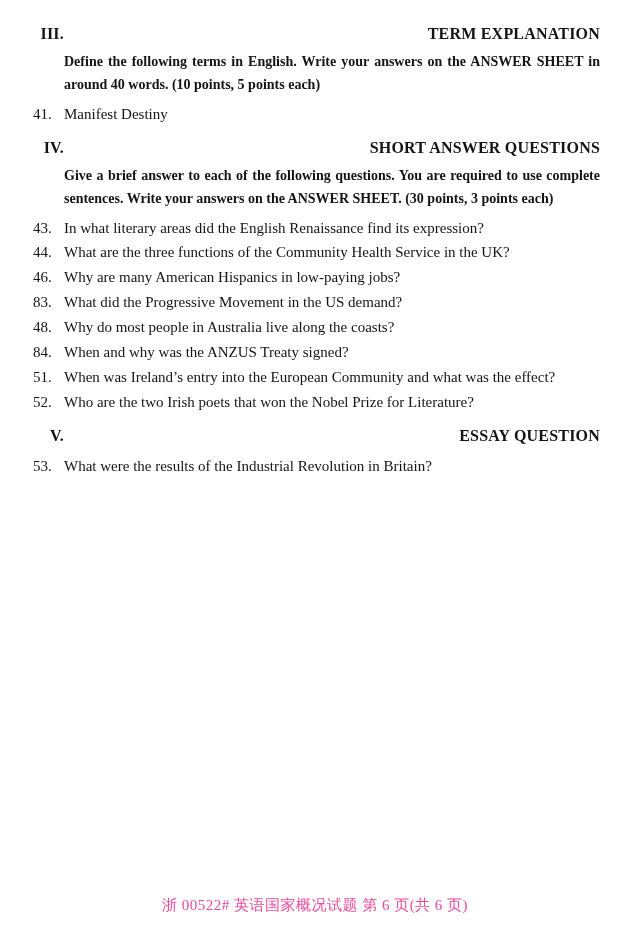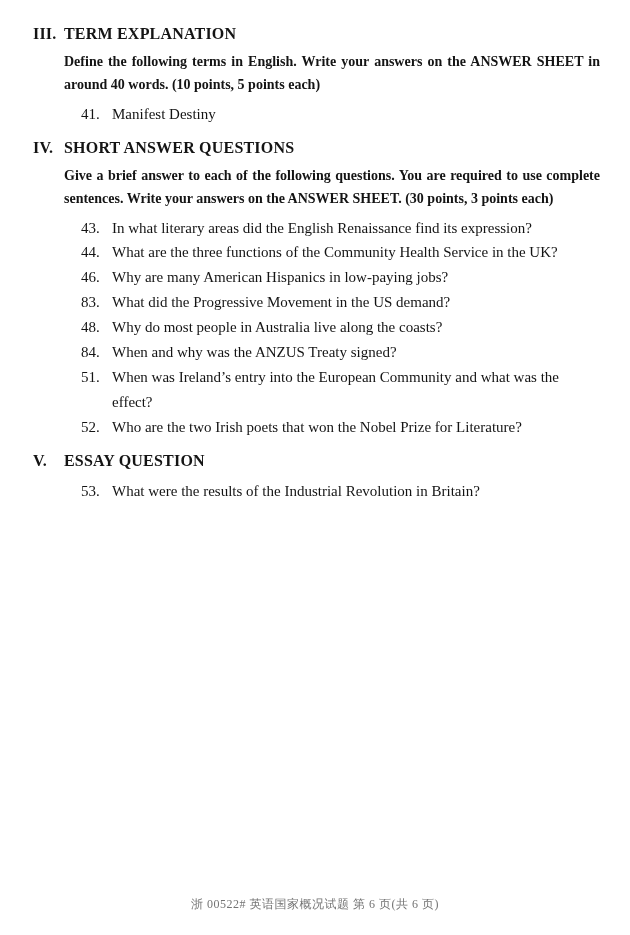--- a/index.html
+++ b/index.html
@@ -22,20 +22,21 @@
   }
   .exam-section {
     margin-bottom: 8px;
   }
   .sec-head {
     display: flex;
     font-weight: bold;
     font-size: 16px;
     line-height: 26px;
     letter-spacing: 0.2px;
+    text-align: right;
   }
   .sec-num {
     flex: none;
     width: 31px;
   }
   .sec-title {
     flex: 1;
   }
   .sec-instructions {
     margin: 3px 0 0 31px;
@@ -49,33 +50,32 @@
     margin-top: 5px;
   }
   .item {
     display: flex;
     font-size: 15px;
     line-height: 24.9px;
   }
   .item-num {
     flex: none;
     width: 31px;
-    margin-left: 48px;
   }
   .item-text {
     flex: 1;
   }
   .footer {
     position: absolute;
     top: 896px;
     left: 0;
     width: 100%;
     text-align: center;
-    font-size: 12px;
-    color: #737373;
+    font-size: 15px;
+    color: #ec4899;
     letter-spacing: 0.5px;
   }
 </style>
 </head>
 <body>
 
 <div class="page">
   <div class="content">
       <section class="exam-section">
         <div class="sec-head">

